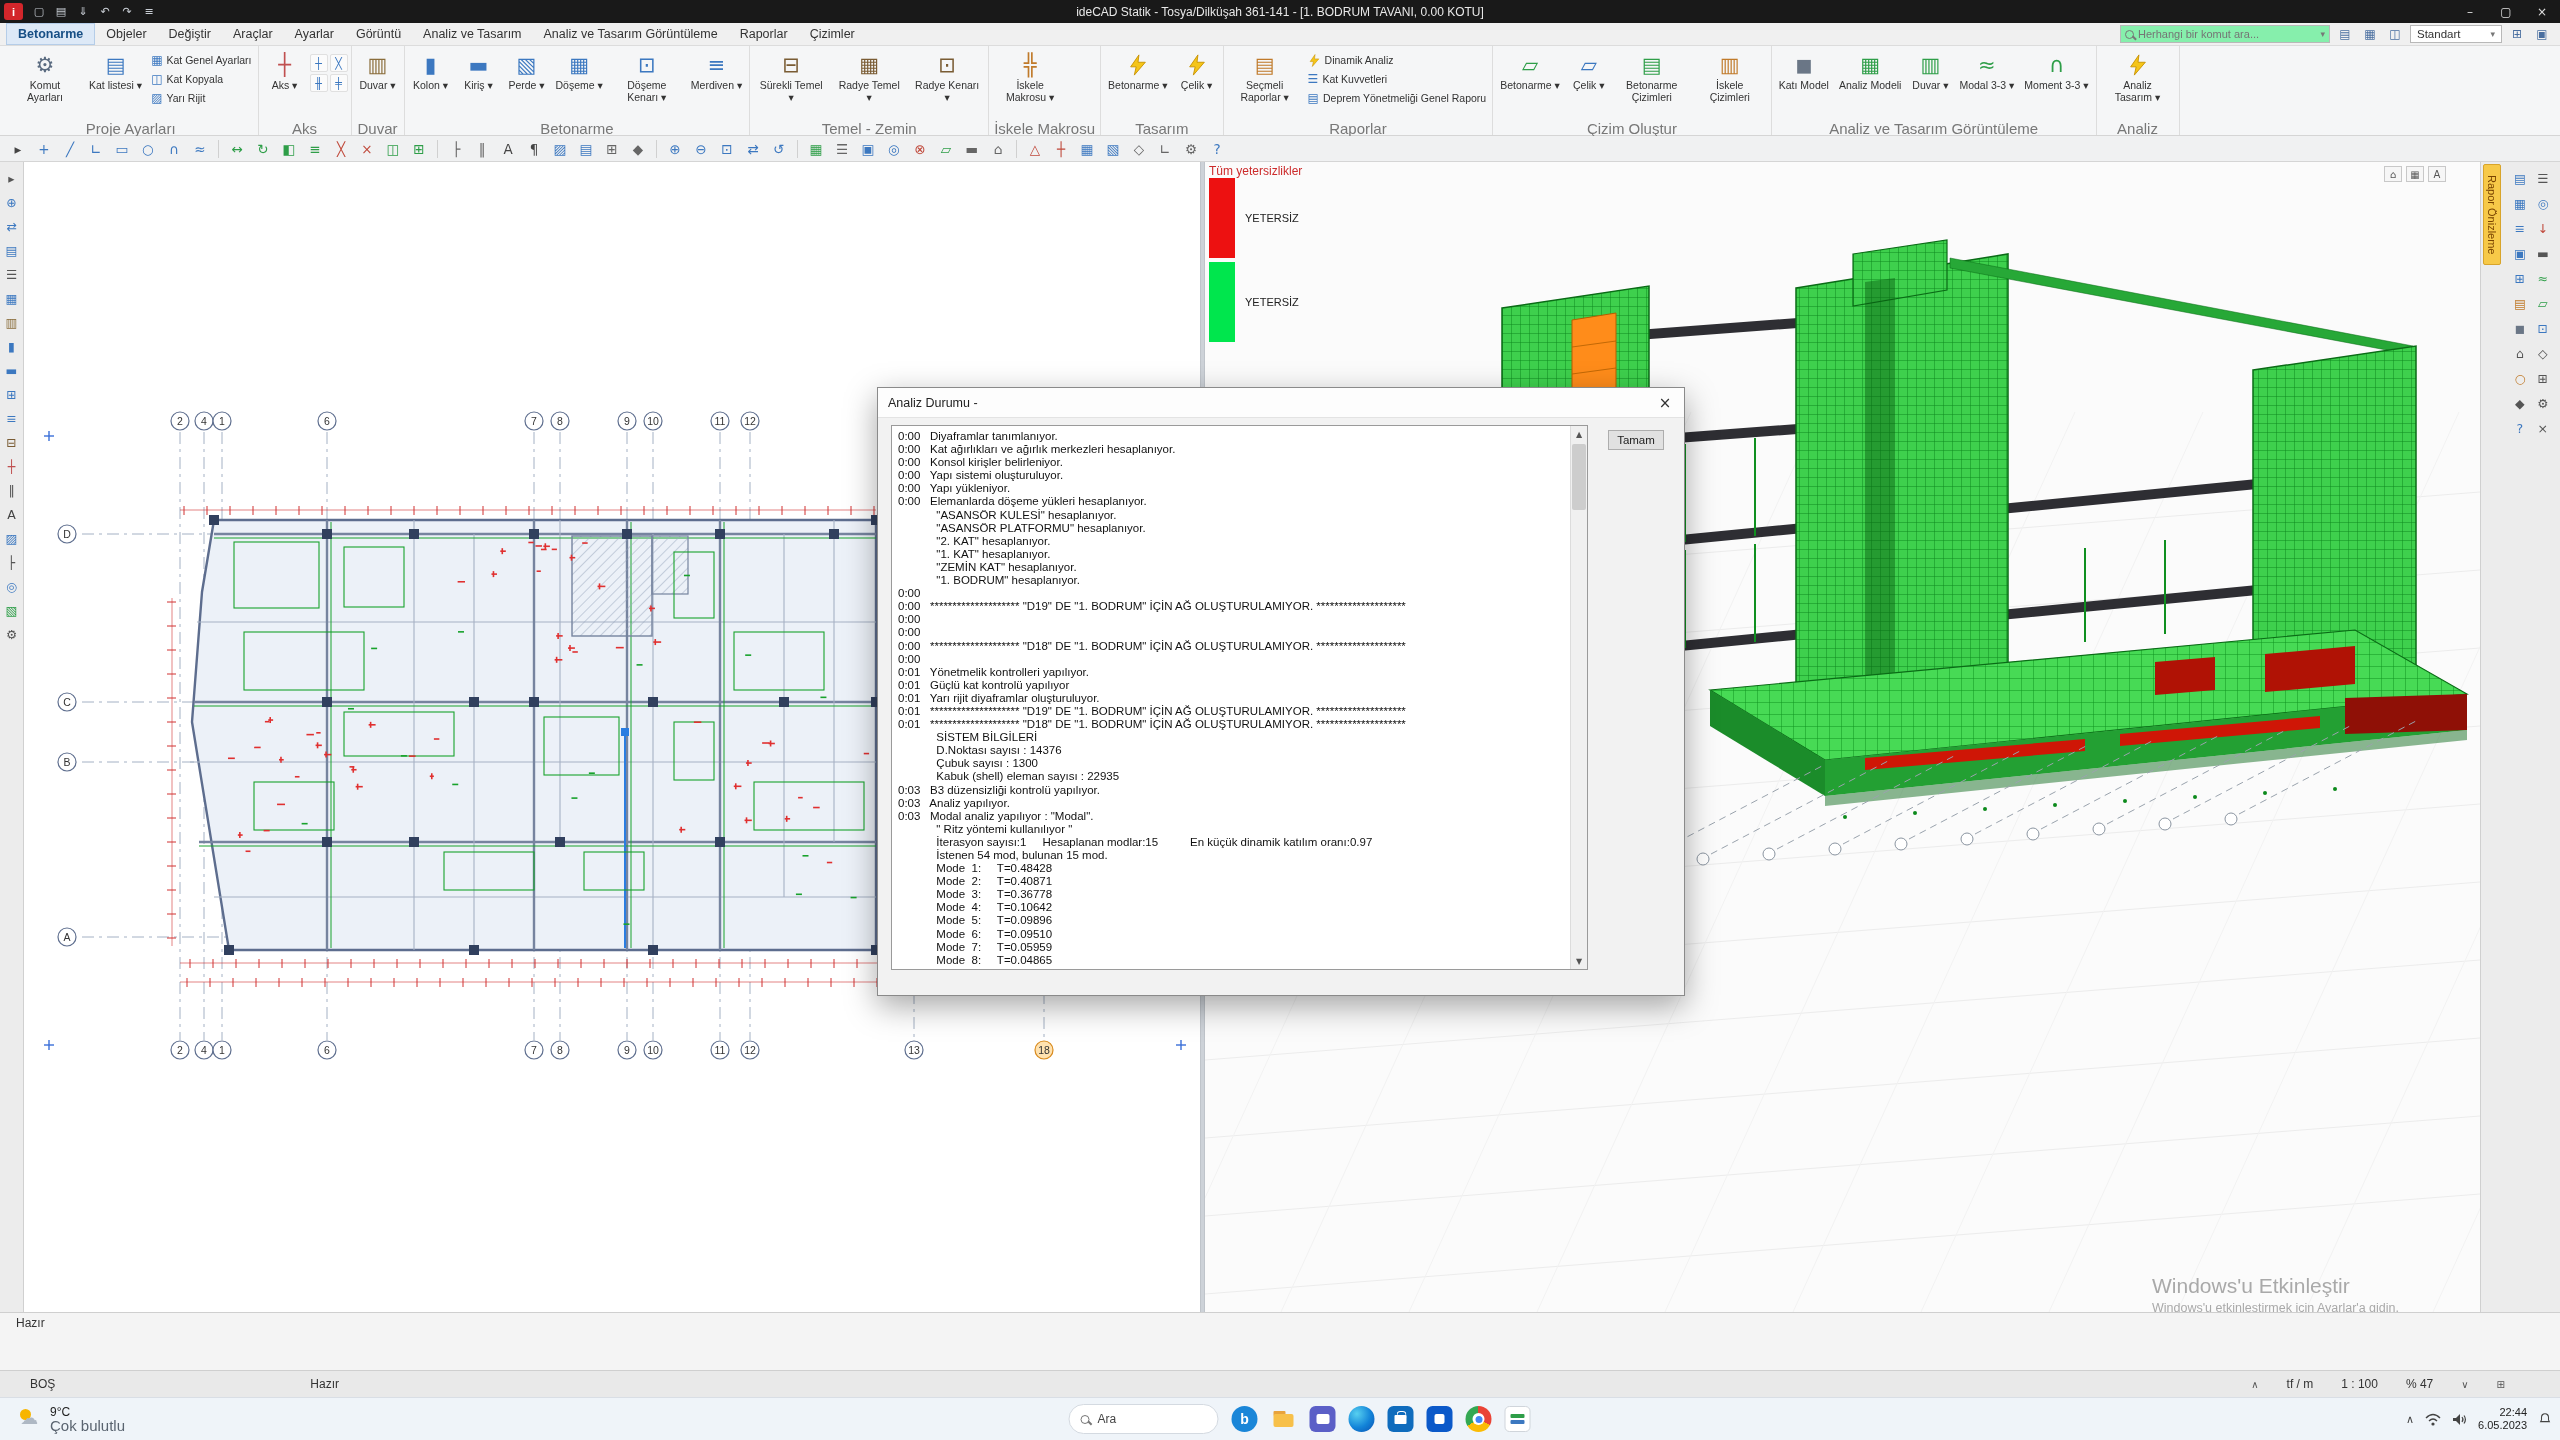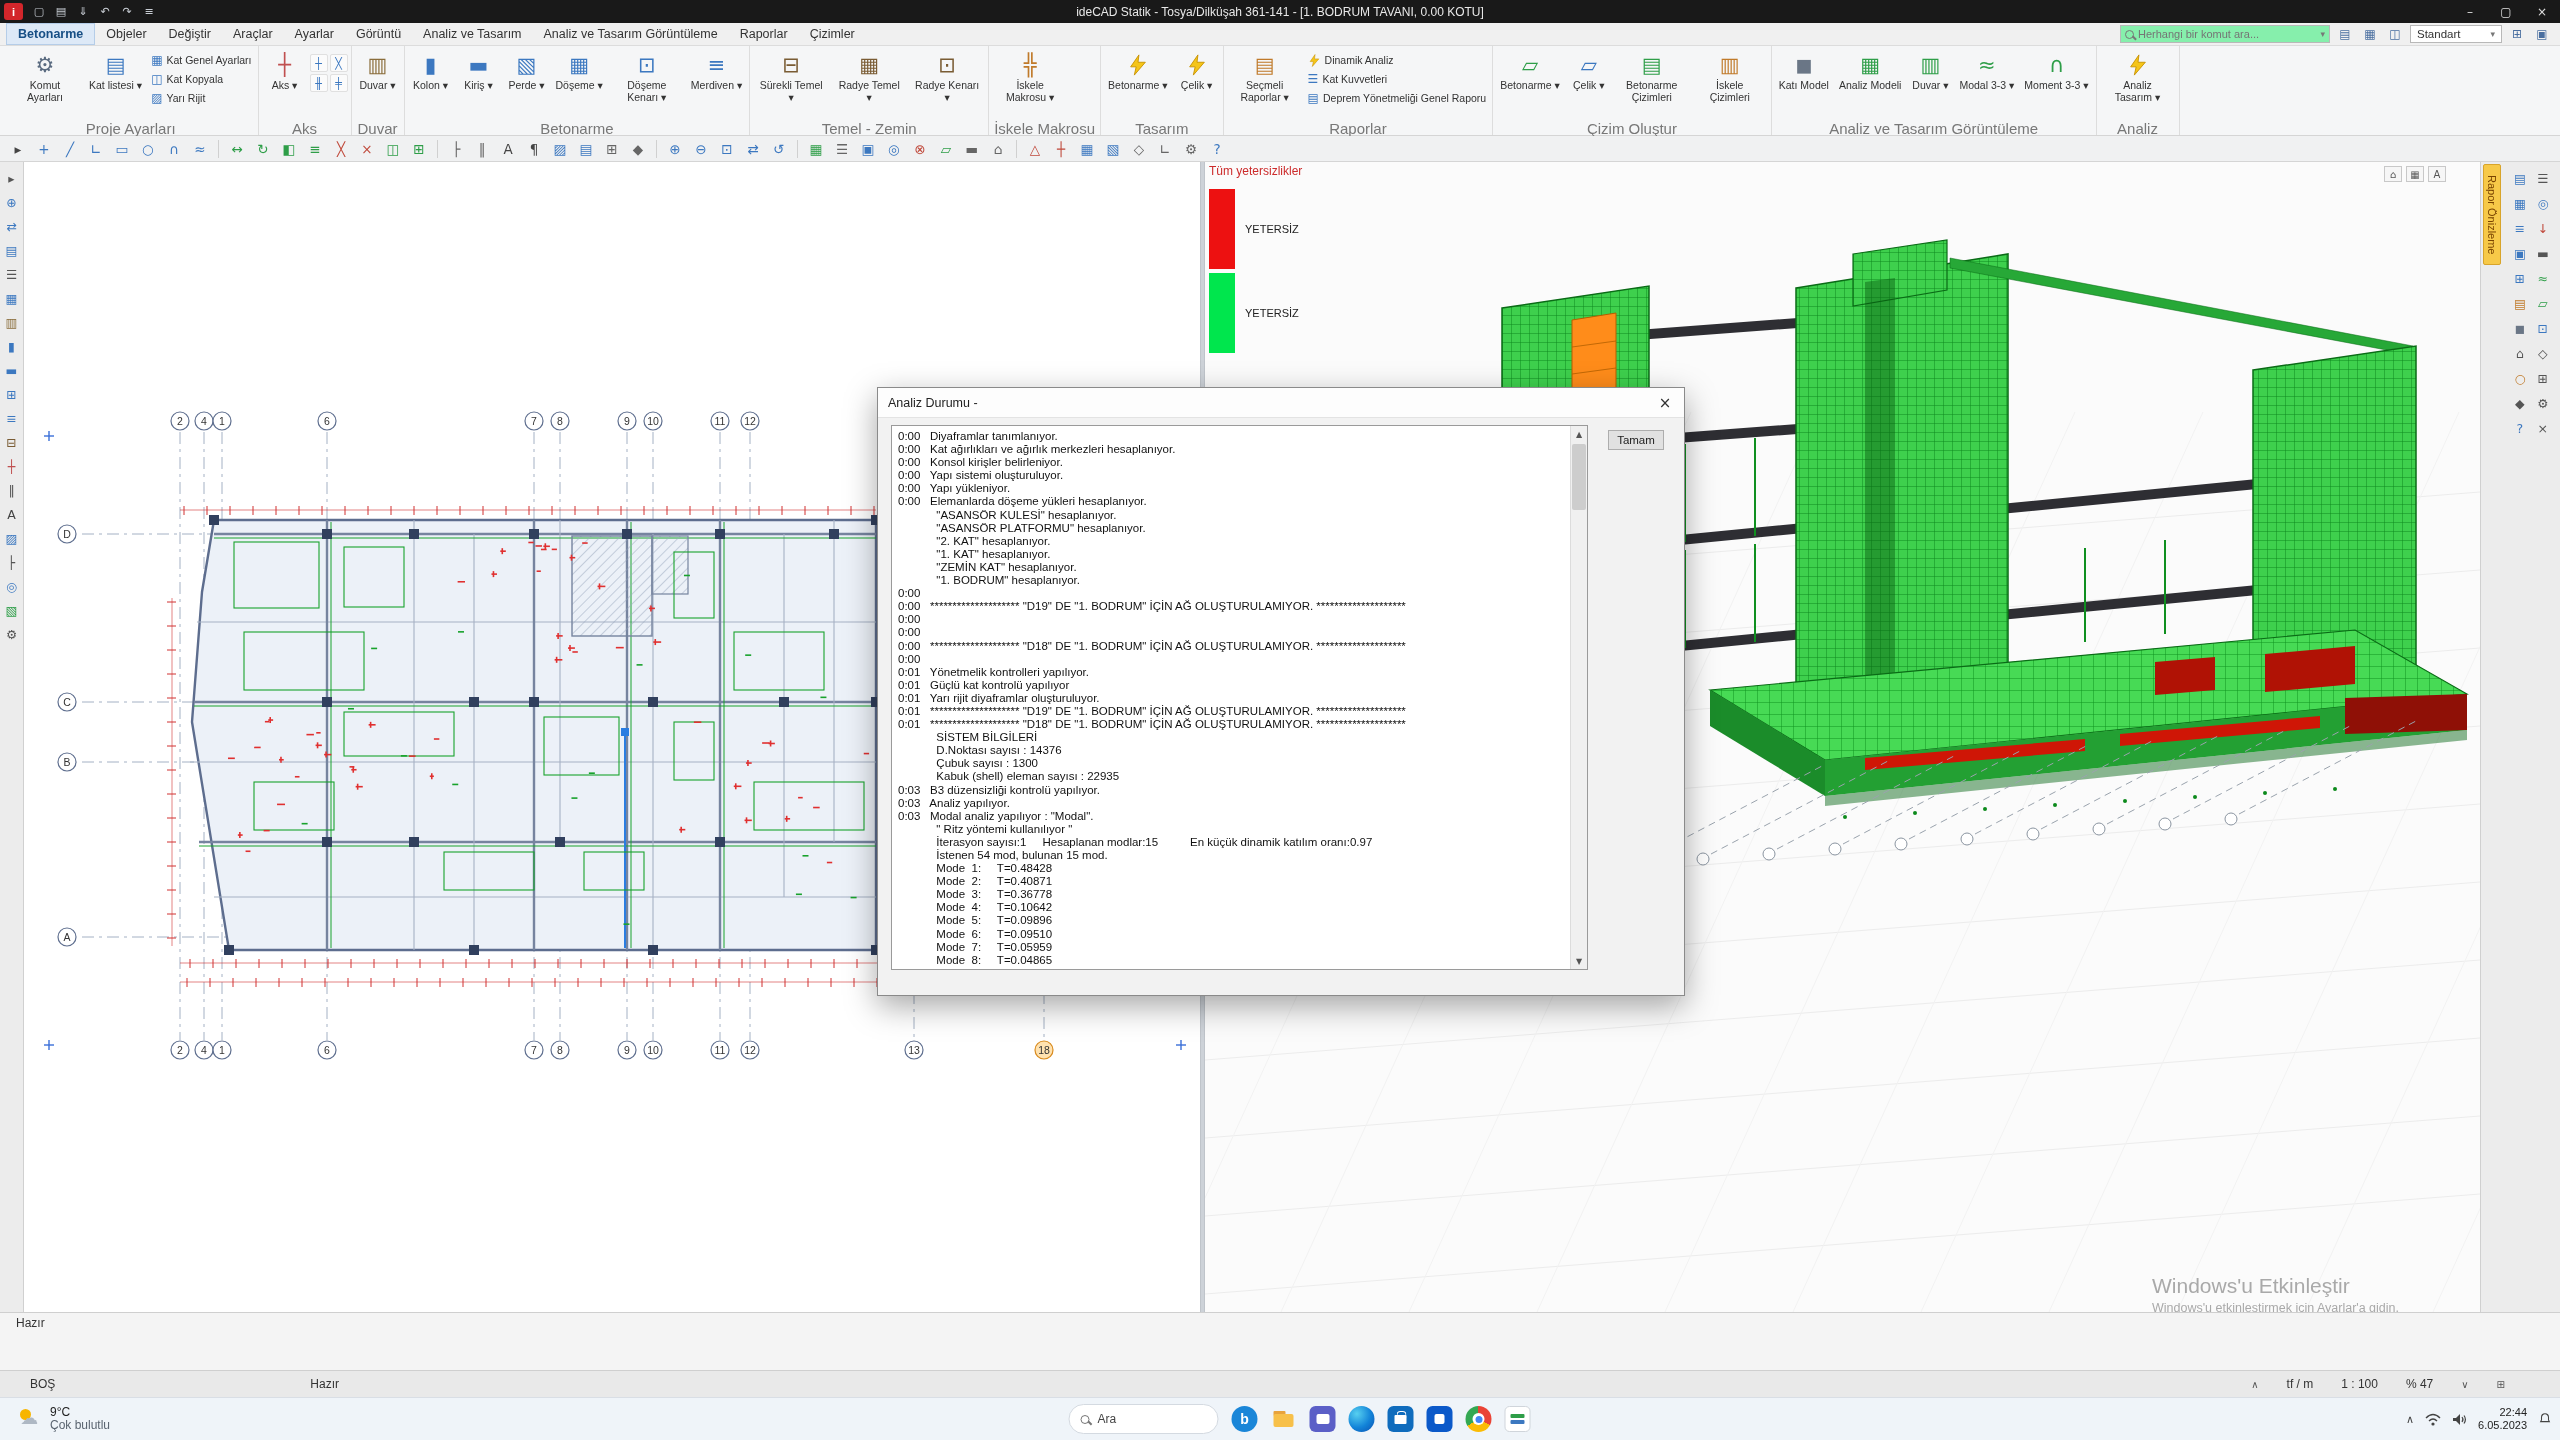--- a/index.html
+++ b/index.html
@@ -89,21 +89,21 @@
 
 .gridline{stroke:#ececec;stroke-width:1}
 .gridline2{stroke:#f2f2f2;stroke-width:1}
 .dash3d{stroke:#9aa3ad;stroke-width:1;stroke-dasharray:7 5}
 .bub3d{fill:#fff;stroke:#8a94a0;stroke-width:1}
 .dot3d{fill:#0c8a1c}
 .gcol{stroke:#0f8f1f;stroke-width:2}
 
 
 .legend{position:absolute;left:4px;top:2px}
-.lg-title{font-size:12px;color:#cc2b2b;margin-bottom:11px;white-space:nowrap}
+.lg-title{font-size:12px;color:#cc2b2b;margin-bottom:0;white-space:nowrap}
 .lg-item{display:flex;align-items:center;margin-bottom:4px}
 .lg-sw{width:26px;height:80px;display:inline-block}
 .lg-lab{font-size:11px;color:#222;margin-left:10px}
 .view-tools{position:absolute;right:34px;top:4px;display:flex;gap:4px}
 .vt{width:18px;height:16px;border:1px solid #c8c8c8;background:#f6f6f6;display:flex;align-items:center;justify-content:center;font-size:10px;color:#555;font-family:"DejaVu Sans",sans-serif}
 .watermark{position:absolute;left:947px;top:1112px;color:#a9a9a9}
 .wm1{font-size:21px}
 .wm2{font-size:12.5px;margin-top:3px}
 
 
@@ -135,21 +135,21 @@
 .sb-chev{font-size:10px;color:#555}
 
 
 .taskbar{height:43px;background:#eff4f9;border-top:1px solid #d9dee5;position:relative;flex:0 0 auto}
 .tb-weather{position:absolute;left:10px;top:0;height:100%;display:flex;align-items:center;gap:6px;padding:0 8px}
 .wx-ic{position:relative;width:26px;height:24px;display:inline-block}
 .wx-sun{position:absolute;width:11px;height:11px;border-radius:50%;background:#f7b500;left:2px;top:2px}
 .wx-cloud{position:absolute;left:2px;top:0;font-size:18px;color:#aeb8c4;font-family:"DejaVu Sans",sans-serif}
 .wx-txt{display:flex;flex-direction:column;line-height:13px}
 .wx-t{font-size:12px;color:#222}
-.wx-d{font-size:12px;color:#5a6470}
+.wx-d{font-size:15px;color:#5a6470}
 .tb-center{position:absolute;left:50%;transform:translateX(-50%);height:100%;display:flex;align-items:center;gap:13px}
 .tb-ic{width:26px;height:26px;border-radius:6px;display:flex;align-items:center;justify-content:center;position:relative}
 .start{display:grid;grid-template-columns:9px 9px;grid-auto-rows:9px;gap:2px;border-radius:0}
 .start span{background:#0e70d1;border-radius:1px}
 .tb-search{width:150px;height:30px;background:#fff;border:1px solid #d4dae1;border-radius:15px;display:flex;align-items:center;gap:8px;padding-left:11px;font-size:12px;color:#444}
 .bing{background:#1a86d8;color:#fff;font-size:14px;font-weight:bold;border-radius:50%}
 .folder{background:transparent}
 .fold-tab{position:absolute;left:3px;top:5px;width:12px;height:5px;background:#e8a33d;border-radius:1px}
 .fold-body{position:absolute;left:3px;top:8px;width:20px;height:13px;background:#f7c04a;border-radius:2px}
 .teams{background:#5b5fc7}

